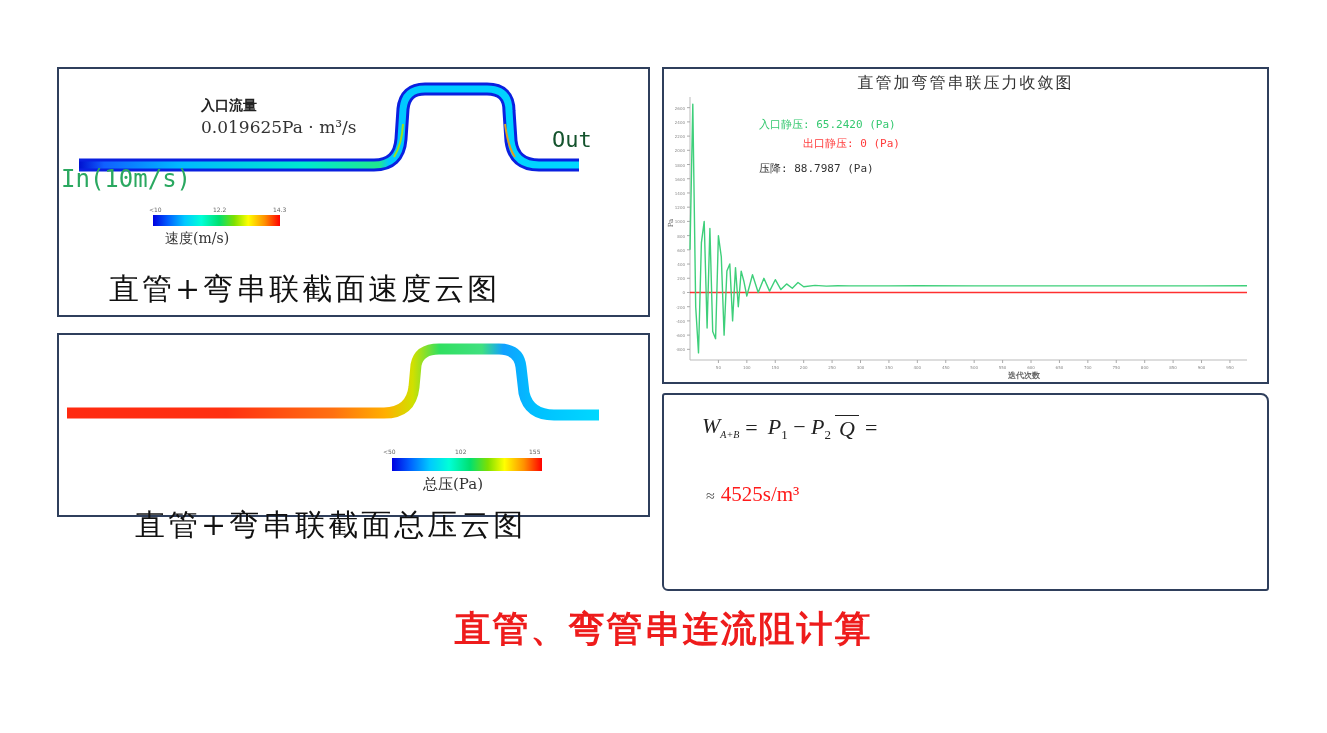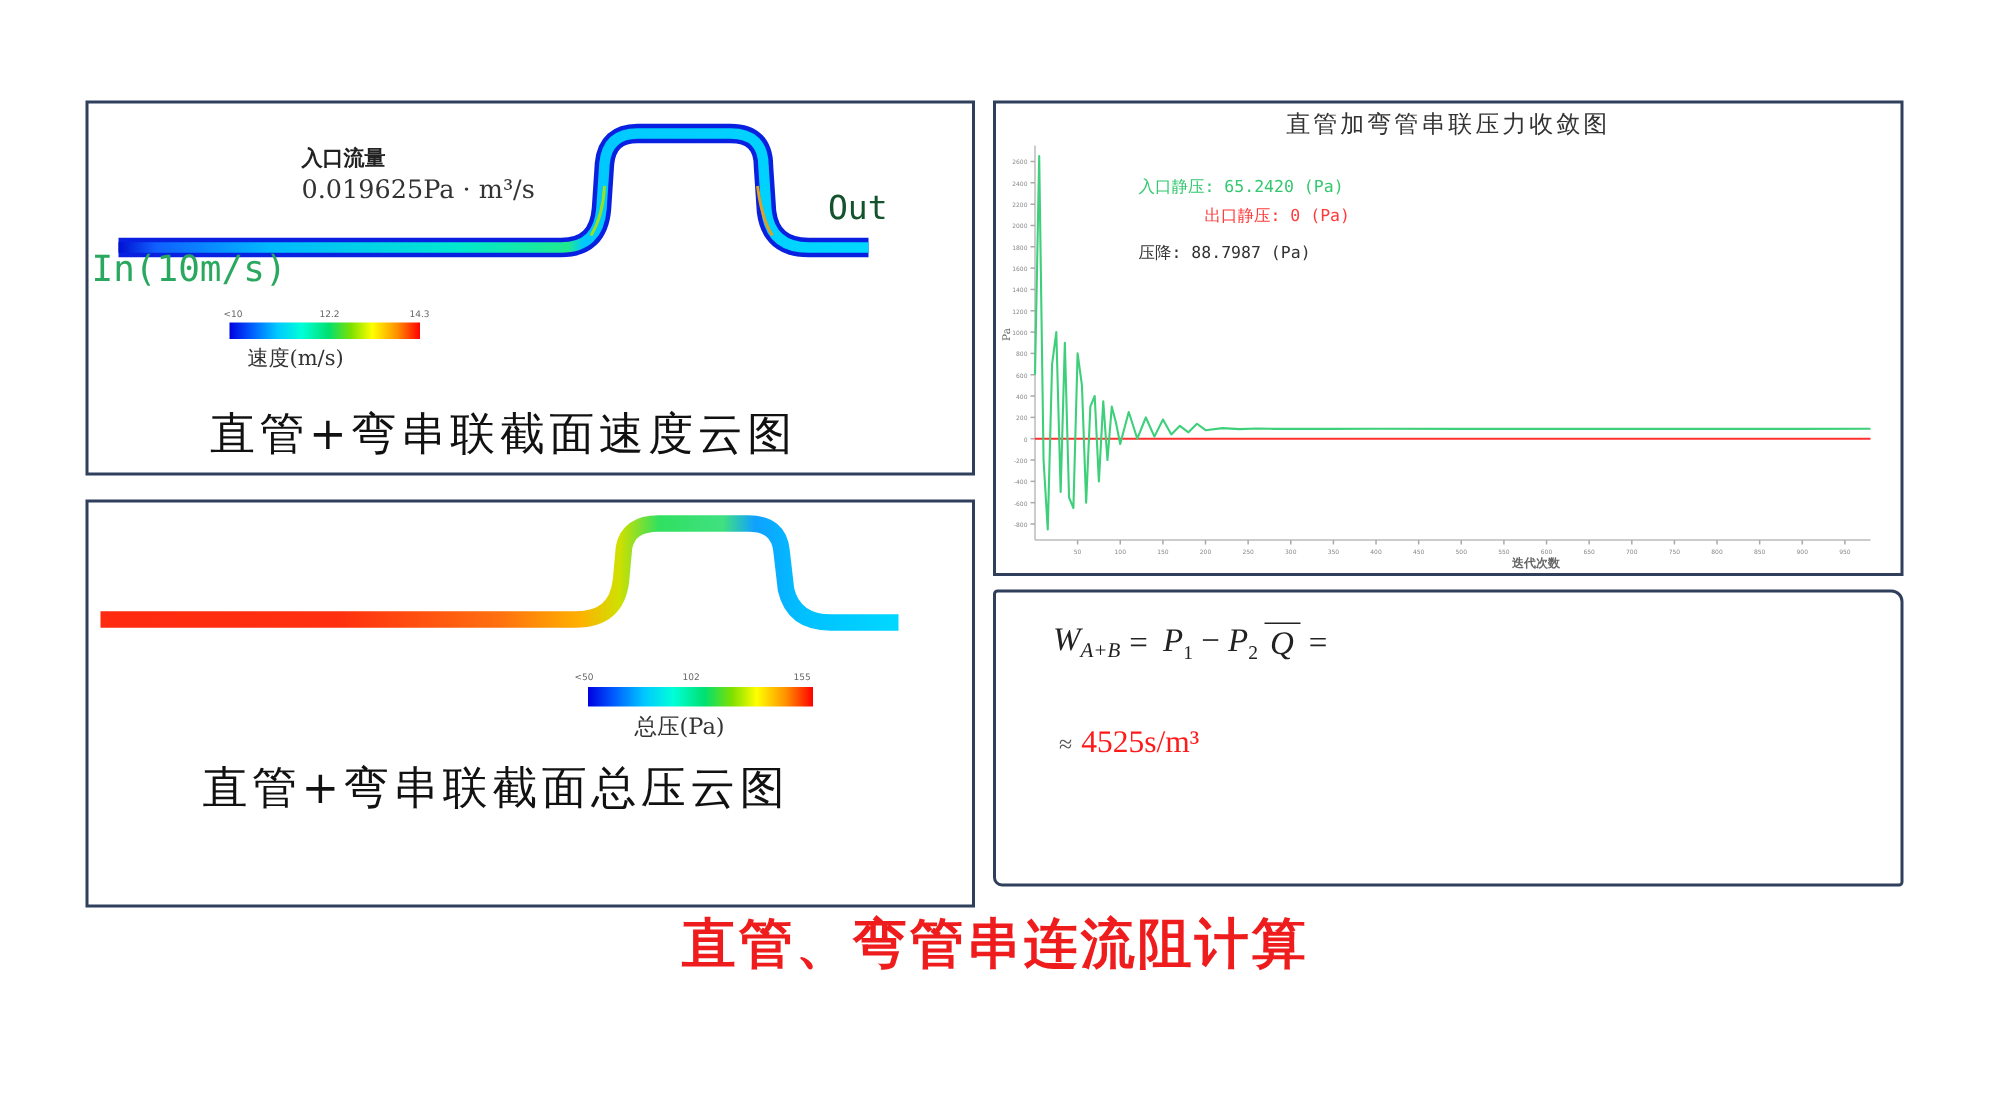--- a/index.html
+++ b/index.html
@@ -1,19 +1,19 @@
 <!DOCTYPE html>
 <html><head>
 <meta charset="utf-8">
 <style>
   html,body{margin:0;padding:0;background:#fff;}
   body{width:1327px;height:733px;position:relative;overflow:hidden;font-family:"DejaVu Serif",serif;}
   .panel{position:absolute;border:2px solid #2f3f5c;background:#fff;box-sizing:border-box;}
   #p-vel{left:57px;top:67px;width:593px;height:250px;}
-  #p-pres{left:57px;top:333px;width:593px;height:272px;padding-left:48px;}
+  #p-pres{left:57px;top:333px;width:593px;height:184px;padding-left:48px;}
   #p-chart{left:662px;top:67px;width:607px;height:317px;}
   #p-formula{left:662px;top:393px;width:607px;height:198px;border-radius:3px 8px 3px 6px;}
   .abs{position:absolute;}
   .cn-title{font-family:"DejaVu Serif",serif;font-size:30px;letter-spacing:3px;color:#111;white-space:nowrap;}
   .mono{font-family:"DejaVu Sans Mono",monospace;}
   .scale-lbl{font-family:"DejaVu Sans",sans-serif;font-size:6px;color:#666;}
   .bar-grad{background:linear-gradient(to right,#0000e0 0%,#0060ff 12%,#00c8ff 25%,#00ffd8 38%,#00e070 52%,#7fe000 64%,#ffff00 75%,#ff9000 88%,#ff0000 100%);}
   .footer{position:absolute;left:0;width:1327px;top:605px;text-align:center;color:#ee1c1c;font-family:"DejaVu Serif",serif;font-weight:bold;font-size:36px;letter-spacing:2px;}
   .chart-ann{font-family:"DejaVu Sans Mono",monospace;font-size:11px;white-space:nowrap;}
   .formula{font-family:"Liberation Serif",serif;font-size:22px;color:#222;}
@@ -49,21 +49,21 @@
   <div class="abs" style="left:142px;top:48px;font-size:17px;color:#333;white-space:nowrap;">0.019625Pa · m³/s</div>
   <div class="abs mono" style="left:493px;top:58px;font-size:22px;color:#14532d;">Out</div>
 
   <div class="abs" style="left:94px;top:137px;width:130px;">
     <span class="abs scale-lbl" style="left:-4px;top:0">&lt;10</span>
     <span class="abs scale-lbl" style="left:60px;top:0">12.2</span>
     <span class="abs scale-lbl" style="left:120px;top:0">14.3</span>
     <div class="abs bar-grad" style="left:0;top:9px;width:127px;height:11px;"></div>
     <div class="abs" style="left:12px;top:24px;font-size:14px;color:#333;white-space:nowrap;">速度(m/s)</div>
   </div>
-  <div class="abs cn-title" style="left:50px;top:200px;margin-left:31px;">直管+弯串联截面速度云图</div>
+  <div class="abs cn-title" style="left:50px;top:200px;">直管+弯串联截面速度云图</div>
 </div>
 
 <div class="panel" id="p-pres">
   <svg class="abs" style="left:0;top:0" width="589" height="256">
     <defs>
       <linearGradient id="ppipe" x1="0" x2="1" y1="0" y2="0">
         <stop offset="0" stop-color="#ff2a10"></stop>
         <stop offset="0.3" stop-color="#ff3010"></stop>
         <stop offset="0.5" stop-color="#ff7010"></stop>
         <stop offset="0.6" stop-color="#ffb000"></stop>
@@ -171,21 +171,21 @@
     </svg>
   <div class="abs chart-ann" style="left:95px;top:48px;color:#35c870;">入口静压: 65.2420 (Pa)</div>
   <div class="abs chart-ann" style="left:95px;top:67px;color:#ff3a3a;margin-left:44px;">出口静压: 0 (Pa)</div>
   <div class="abs chart-ann" style="left:95px;top:92px;color:#333;">压降: 88.7987 (Pa)</div>
   <div class="abs" style="left:3px;top:150px;font-size:7px;color:#666;transform:rotate(-90deg);">Pa</div>
   <div class="abs" style="left:0;width:720px;top:301px;text-align:center;font-size:8px;color:#666;font-weight:bold;">迭代次数</div>
 </div>
 
 <div class="panel" id="p-formula">
   <div class="abs formula" style="left:38px;top:18px;white-space:nowrap;display:flex;align-items:center;">
-    <span><i>W</i><sub><i style="font-size:14px">A+B</i></sub></span>
+    <span><i>W</i><sub><i style="font-size:10px">A+B</i></sub></span>
     <span style="margin:0 6px">=</span>
     <span class="frac">
       <span class="num"><i>P</i><sub style="font-size:13px">1</sub><span> − </span><i>P</i><sub style="font-size:13px">2</sub></span>
       <span class="den"><i>Q</i></span>
     </span>
     <span style="margin:0 6px">=</span>
   </div>
   <div class="abs formula" style="left:42px;top:86px;white-space:nowrap;">
     <span style="font-size:16px;color:#555;margin-right:6px">≈</span><span style="color:#ff1a1a;font-size:21px">4525s/m³</span>
   </div>

